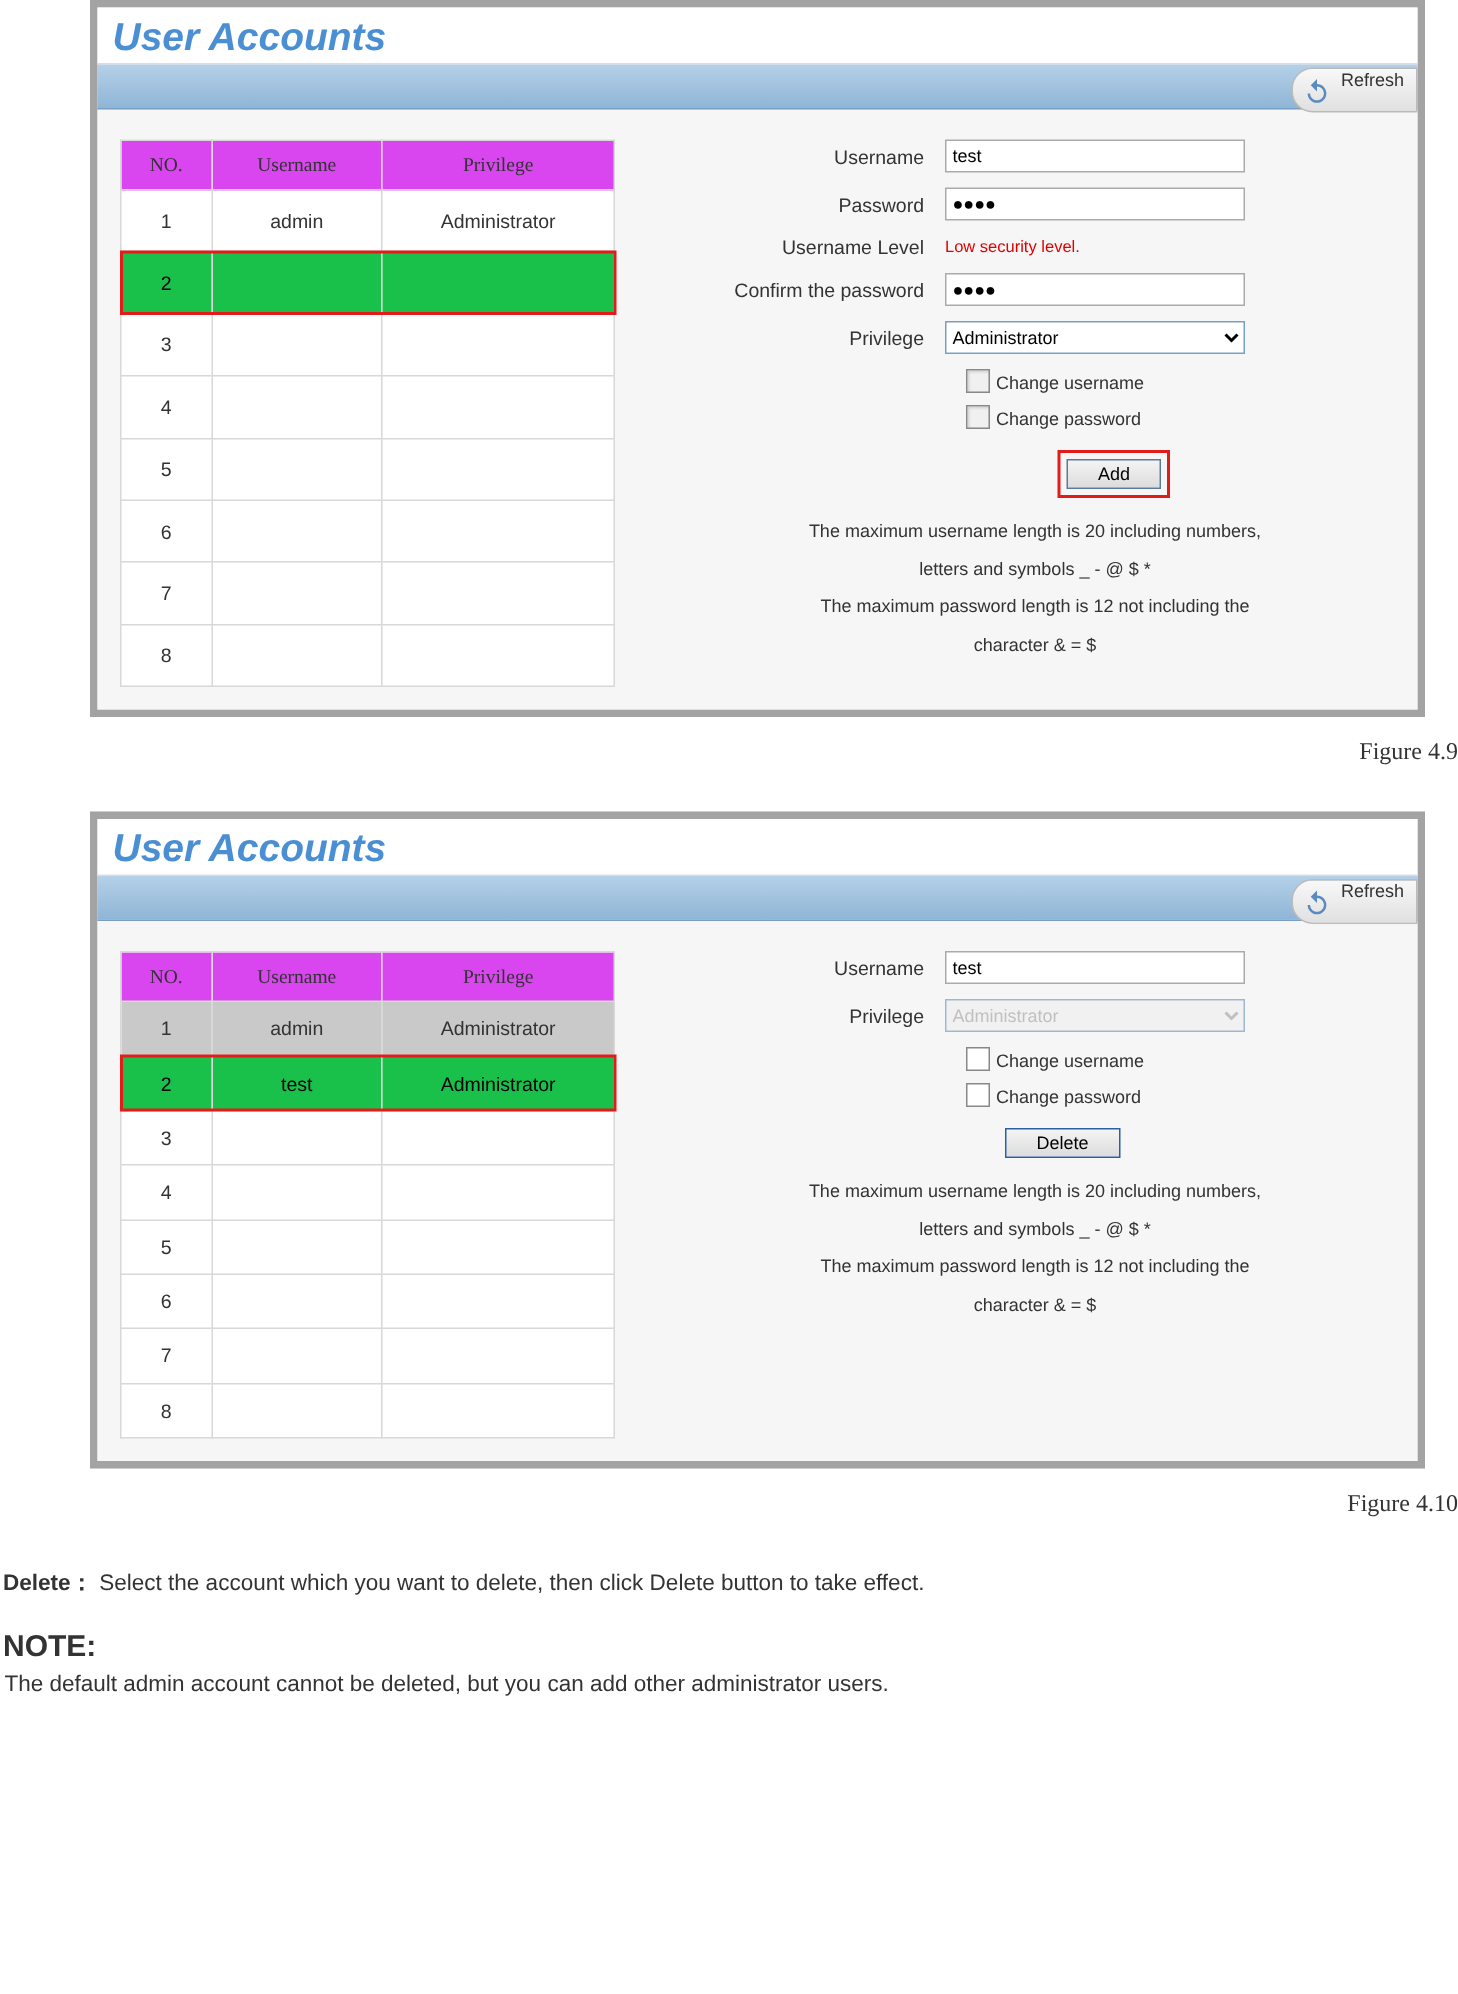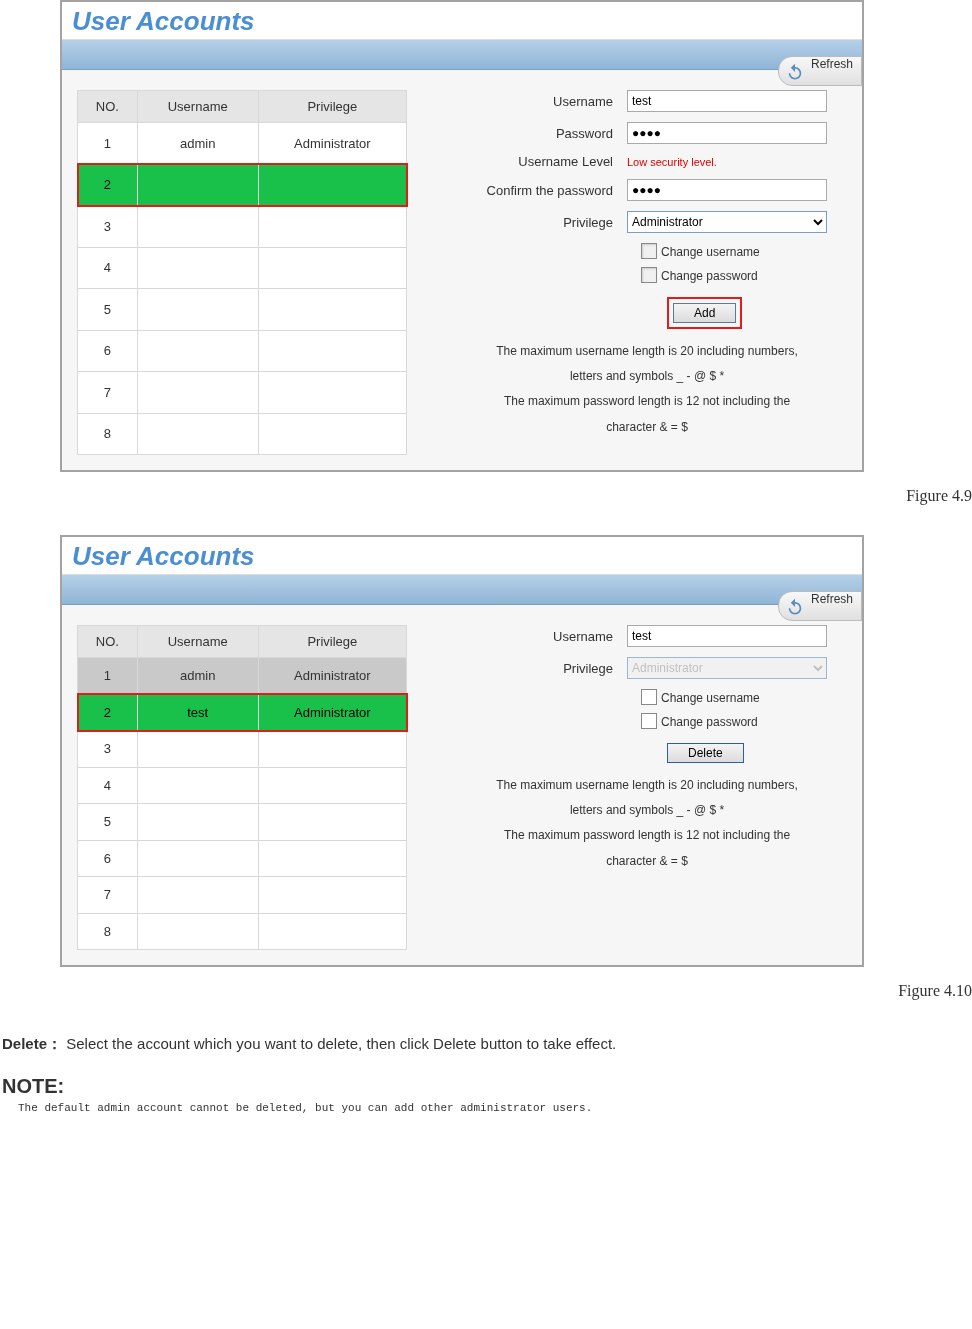--- a/index.html
+++ b/index.html
@@ -1,48 +1,48 @@
 <!DOCTYPE html>
 <html><head>
 <meta charset="utf-8">
 <style>
   * { box-sizing: border-box; margin: 0; padding: 0; }
   body { font-family: Arial, sans-serif; font-size: 13px; color: #333; background: #fff; width: 972px; }
-  .panel { margin: 0 0 15px 60px; background: #f0f0f0; border: 2px solid #a3a3a3; width: 804px; position: relative; }
+  .panel { margin: 0 0 15px 60px; background: #f0f0f0; border: 5px solid #a3a3a3; width: 890px; position: relative; }
   .panel-title { font-family: Arial; font-size: 26px; color: #4a8fd3; font-weight: bold; font-style: italic; padding: 4px 10px 2px; background: #fff; border-bottom: 1px solid #ddd; }
   .toolbar { height: 30px; background: linear-gradient(#b5d0e8, #8fb5d6); border-bottom: 1px solid #7a9fc4; position: relative; }
-  .refresh-btn { position: absolute; right: 0; top: 16px; height: 30px; background: linear-gradient(#f8f8f8,#e0e0e0); border: 1px solid #bbb; border-radius: 14px 0 0 14px; padding: 0 8px 16px 32px; font-size: 12px; color: #333; cursor: pointer; }
+  .refresh-btn { position: absolute; right: 0; top: 2px; height: 30px; background: linear-gradient(#f8f8f8,#e0e0e0); border: 1px solid #bbb; border-radius: 14px 0 0 14px; padding: 0 8px 16px 32px; font-size: 12px; color: #333; cursor: pointer; }
   .refresh-btn svg { position: absolute; left: 6px; top: 5px; }
   .content { padding: 20px 15px 15px; display: flex; gap: 40px; min-height: 400px; background:#f6f6f6; }
   .content2 { padding: 20px 15px 15px; display: flex; gap: 40px; min-height: 360px; background:#f6f6f6; }
   table.users { border-collapse: collapse; width: 330px; background:#fff; }
   table.users th, table.users td { border: 1px solid #d8d8d8; padding: 8px 6px; font-weight: normal; font-size: 13px; text-align: center; color:#333; }
-  table.users th { background: #e5e5e5; }
+  table.users th { background: #d946ef; font-family: Liberation Serif, serif; }
   tr.selected-green td { background: #19c14a; color: #000; }
   tr.selected-box { outline: 2px solid #e21b1b; outline-offset: -1px; }
   tr.gray td { background: #c9c9c9; }
   .form { flex: 1; }
   .form-row { display: flex; align-items: center; margin-bottom: 10px; }
   .form-row label { width: 180px; text-align: right; padding-right: 14px; font-size: 13px; color:#333; }
   .form-row input[type=text], .form-row input[type=password] { width: 200px; height: 22px; border: 1px solid #aaa; padding: 1px 4px; font-size: 12px; }
   .form-row select { width: 200px; height: 22px; border: 1px solid #7a9fc4; font-size: 12px; background:#fff; }
   select.disabled { color:#aaa; background:#f0f0f0; }
   .sec-warn { color: #e00000; font-size: 11px; }
   .chk-row { margin-left: 194px; display:flex; align-items:flex-end; gap:4px; margin-bottom:8px; font-size:12px; }
   .chk { width:16px; height:16px; border:1px solid #888; display:inline-block; background:#f0f0f0; box-shadow: inset 1px 1px 2px rgba(0,0,0,.15); }
   .chk.flat { background:#fff; box-shadow:none; }
   .btn-wrap { margin: 14px 0 8px 220px; }
-  .btn-hl { display:inline-block; padding:4px; border:2px solid #e21b1b; }
+  .btn-hl { display:inline-block; padding:4px; border:2px solid #e21b1b;margin-left:35px; }
   .action-btn { background: linear-gradient(#f4f4f4,#dcdcdc); border:1px solid #5a7a9a; padding: 2px 20px; font-size:12px; cursor:pointer; }
   .hint { font-size: 12px; color:#333; text-align:center; margin: 10px 0 0 0; line-height: 2.1; }
   .caption { text-align:right; font-size: 16px; font-family: "Times New Roman", serif; margin: 12px 0 30px; }
   .doc-text { margin: 12px 2px; font-size: 15px; line-height: 1.8; }
   .doc-text b { font-weight: bold; }
   .note-title { font-weight: bold; font-size: 20px; margin: 18px 2px 4px; }
-  .note-body { font-size: 11px; margin: 0 18px 10px; font-family: Liberation Mono, monospace; }
+  .note-body { font-size: 15px; margin: 0 3px 10px; }
 </style>
 </head>
 <body>
 
 <div class="panel">
   <div class="panel-title">User Accounts</div>
   <div class="toolbar">
     <button class="refresh-btn">
       <svg width="20" height="20" viewBox="0 0 24 24">
           <path fill="#5a8bc0" d="M12 6V2L7 7l5 5V8c3 0 5.5 2.5 5.5 5.5S15 19 12 19s-5.5-2.5-5.5-5.5H4.5c0 4.1 3.4 7.5 7.5 7.5s7.5-3.4 7.5-7.5S16.1 6 12 6z"></path>

